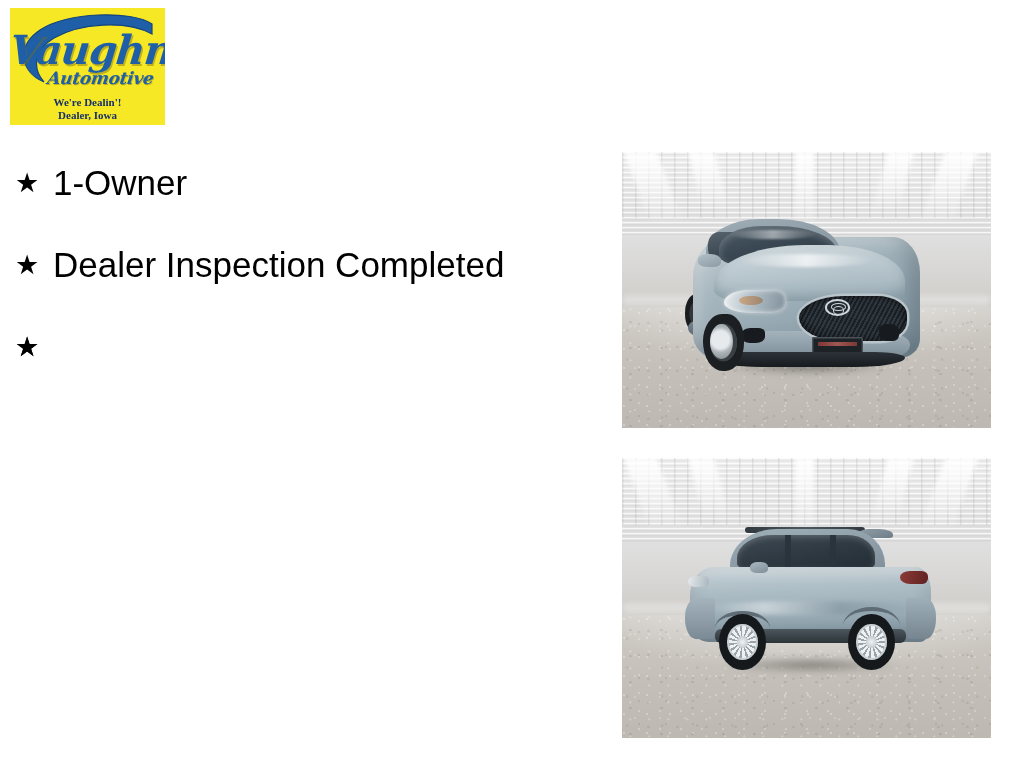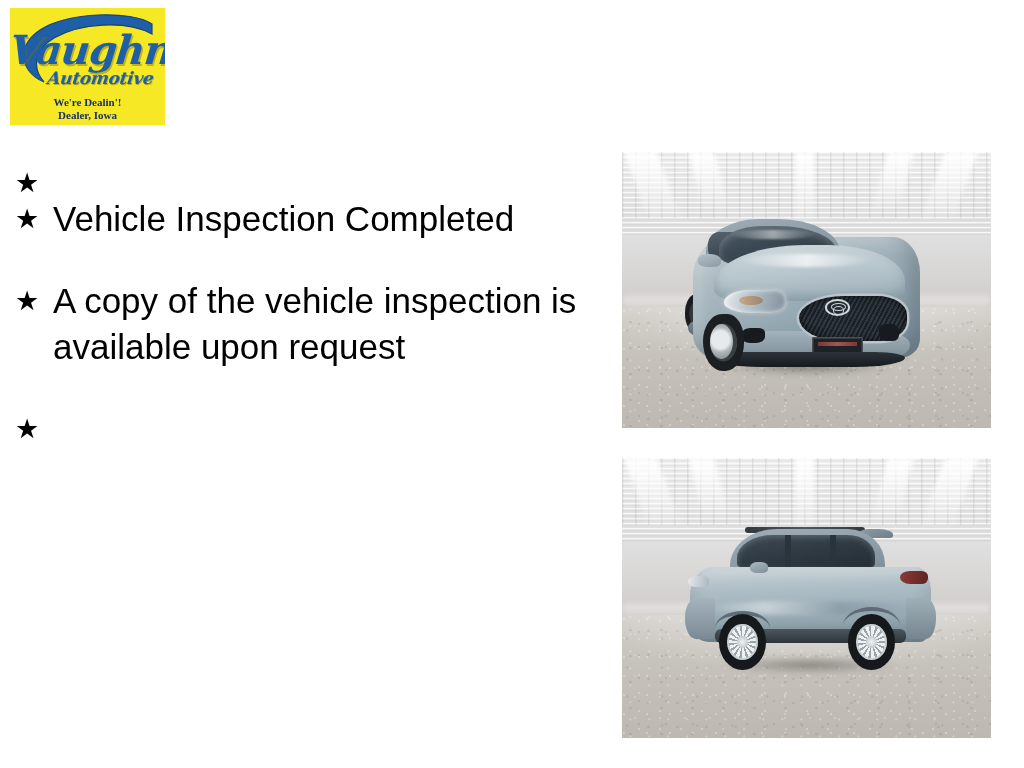--- a/index.html
+++ b/index.html
@@ -406,30 +406,30 @@
     <div class="logo-tag">
       <div>We're Dealin'!</div>
       <div>Dealer, Iowa</div>
     </div>
   </div>
 
   <div class="bullets">
 
     <div class="bullet">
       <span class="star">★</span>
+      <span>1-Owner</span>
     </div>
 
     <div class="bullet">
       <span class="star">★</span>
-      <span>Vehicle Inspection Completed</span>
+      <span>Dealer Inspection Completed</span>
     </div>
 
     <div class="bullet">
       <span class="star">★</span>
-      <span>A copy of the vehicle inspection is available upon request</span>
     </div>
 
     <div class="bullet">
       <span class="star">★</span>
     </div>
 
   </div>
 
   <div class="photo" id="photo-front">
     <div class="scene">

